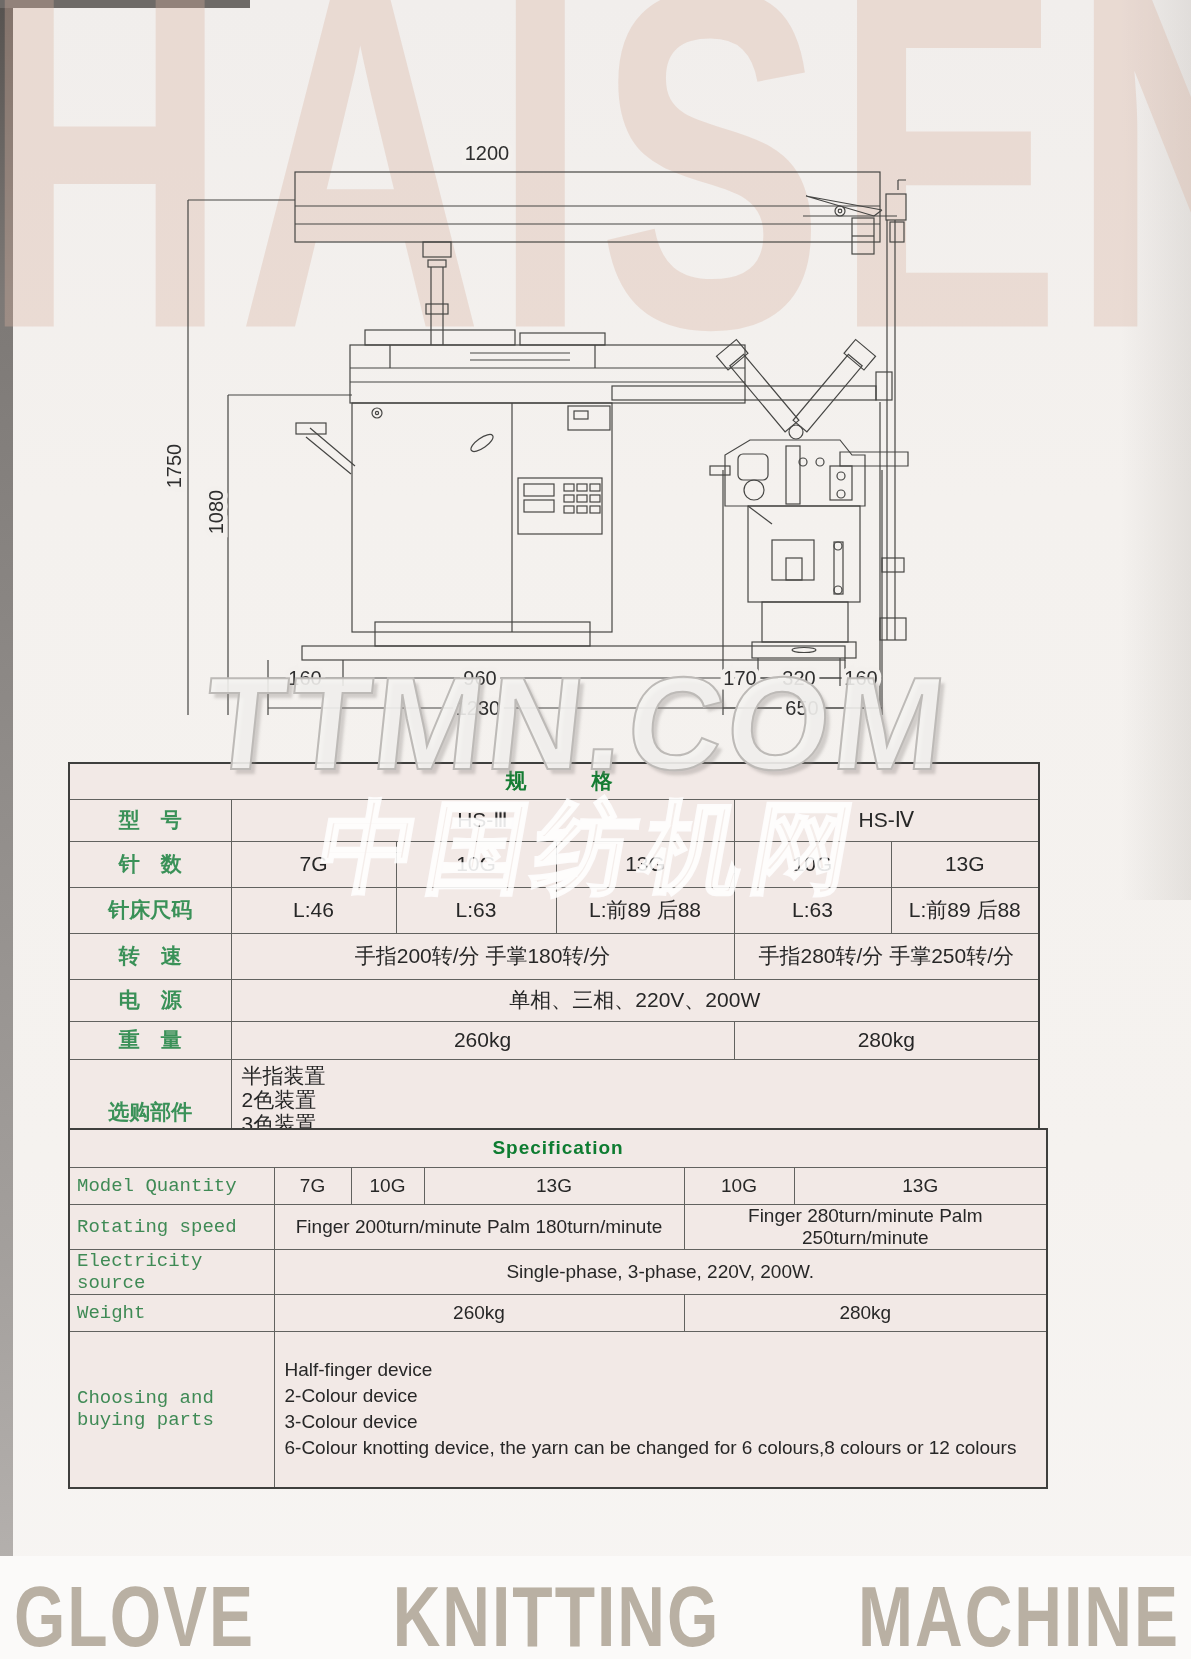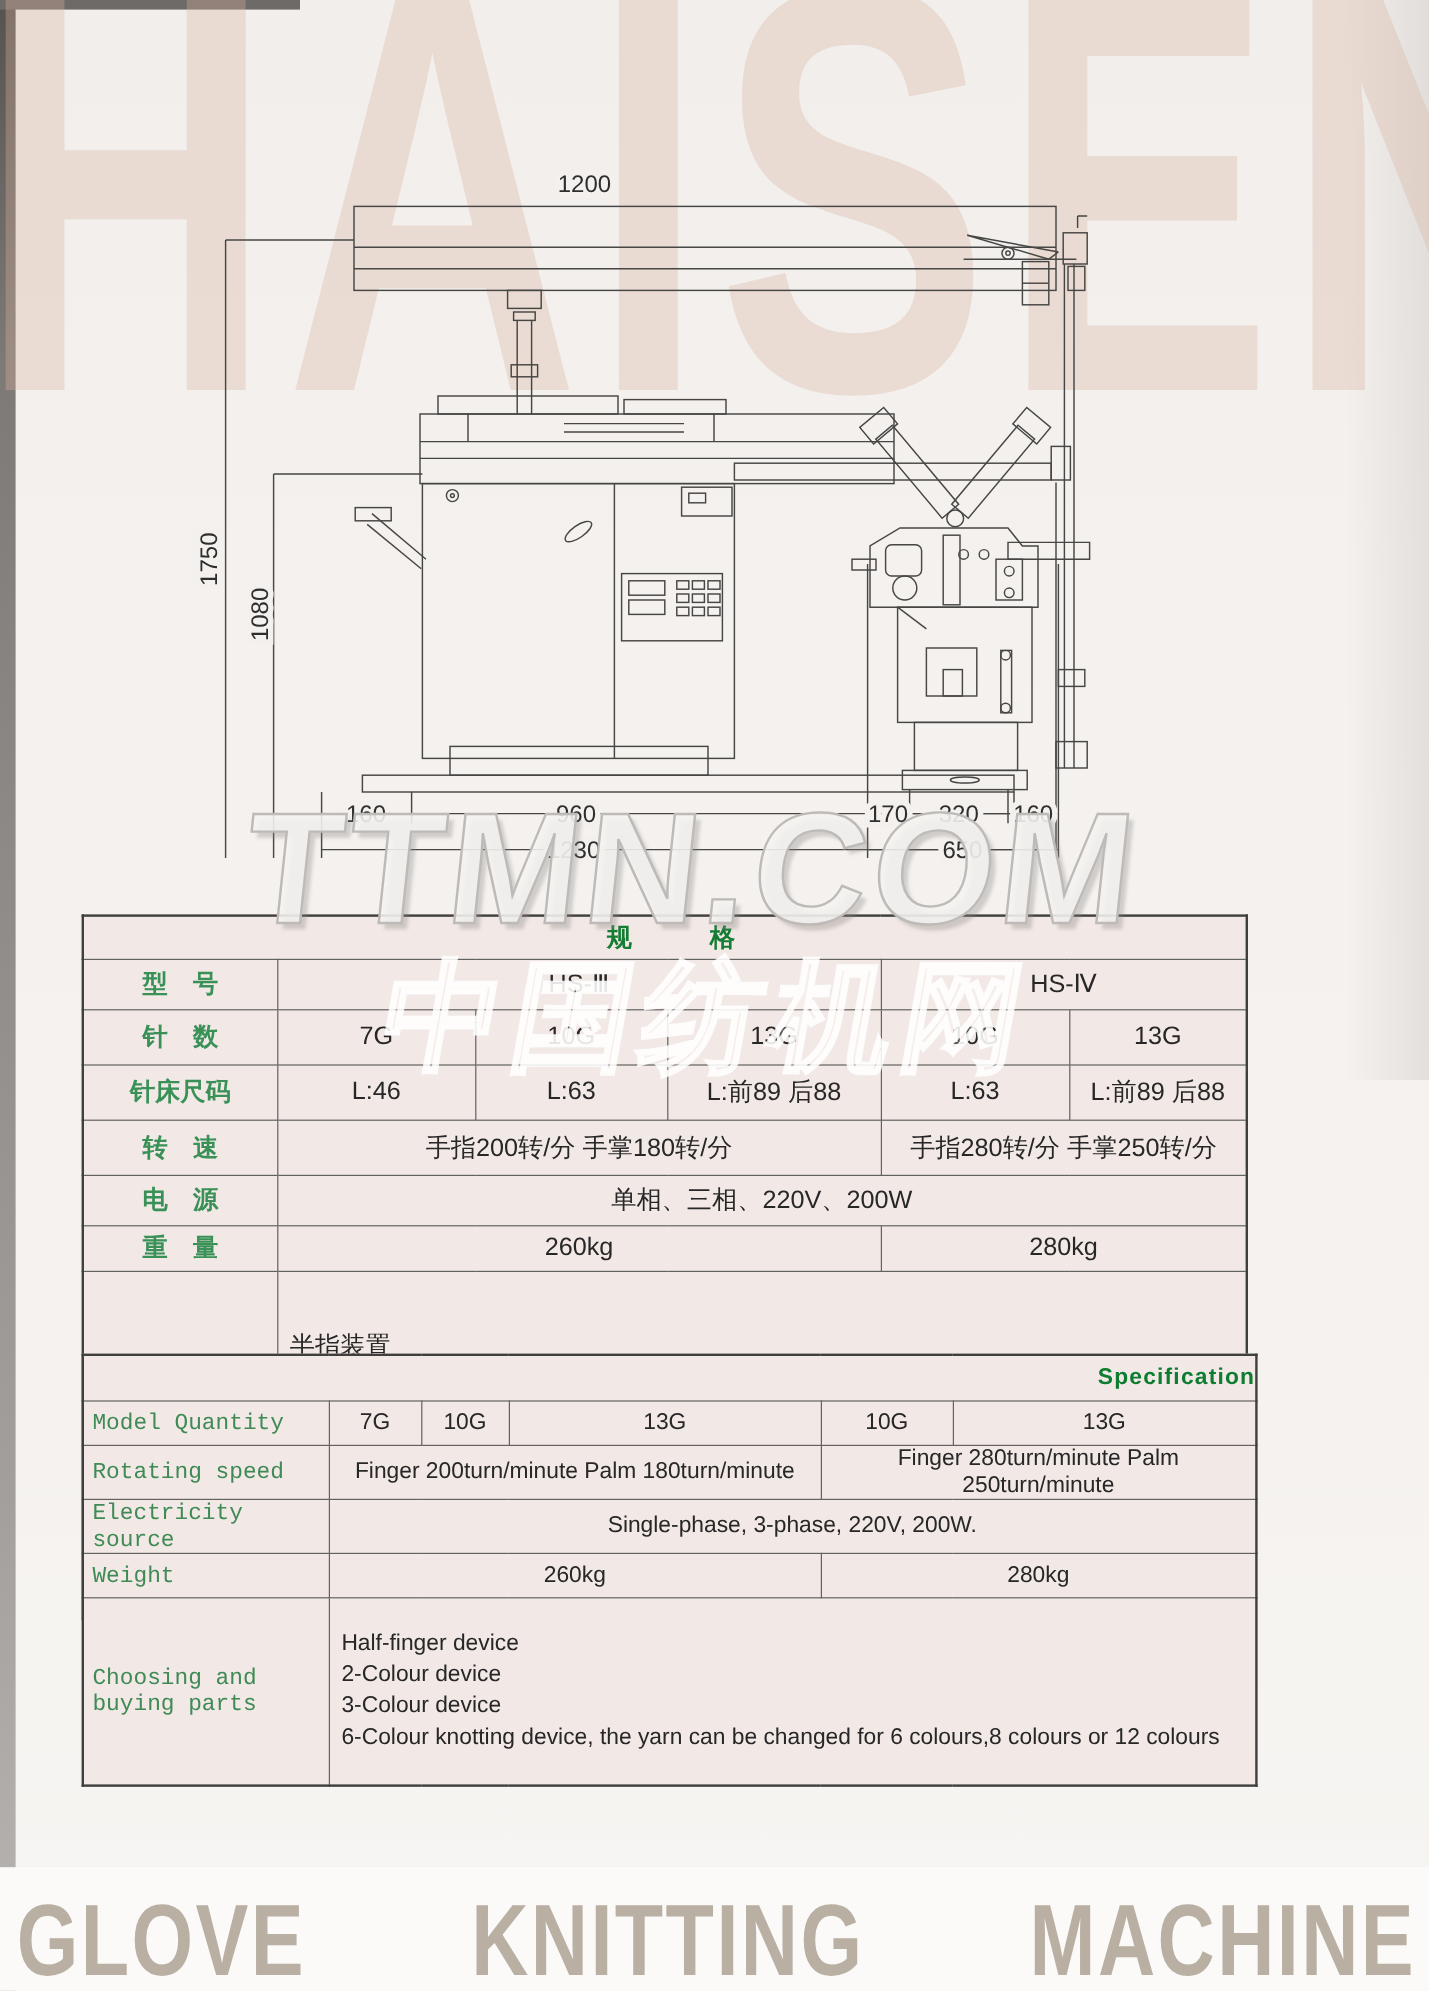--- a/index.html
+++ b/index.html
@@ -30,24 +30,24 @@
        paint-order:stroke;stroke:#f3f0ed;stroke-width:9px;}
   .spec{position:absolute;z-index:3;}
   table{border-collapse:collapse;table-layout:fixed;background:#f2e9e6;border:2px solid #3f3f3d;}
   td{border:1px solid #62625f;text-align:center;vertical-align:middle;overflow:hidden;
      color:#272727;padding:0;}
   .cn-table{width:970px;}
   .cn-table td{font-size:21px;}
   .cn-head{color:#157c33;font-weight:bold;font-size:26px;letter-spacing:22px;padding-left:32px;}
   .cn-label{color:#3a9158;font-weight:bold;font-size:24px;}
   .cn-opts{text-align:left;padding:4px 10px;}
-  .cn-opts div{line-height:24px;margin-top:46px;}
+  .cn-opts div{line-height:24px;}
   .en-table{width:978px;}
   .en-table td{font-size:19px;}
-  .en-head{color:#0e7c31;font-weight:bold;font-size:24px;letter-spacing:1px;text-align:right;}
+  .en-head{color:#0e7c31;font-weight:bold;font-size:24px;letter-spacing:1px;}
   .en-label{color:#3f8a55;font-size:20px;text-align:left;padding:0 4px 0 7px;
      font-family:"Liberation Mono","DejaVu Sans Mono",monospace;line-height:22px;}
   .en-opts{text-align:left;padding:4px 8px 4px 10px;}
   .en-opts div{line-height:26px;}
   .en-opts .just{text-align:justify;}
   .footer-band{position:absolute;left:0;top:1556px;width:1191px;height:103px;background:#fbfaf9;z-index:2;}
   .footer-title{position:absolute;left:14px;top:1568px;width:1166px;display:flex;
      justify-content:space-between;font-size:66px;font-weight:800;color:#b9b0a3;
      transform:scaleY(1.28);transform-origin:top;letter-spacing:2px;white-space:nowrap;
      font-family:"Liberation Sans",sans-serif;z-index:3;}

